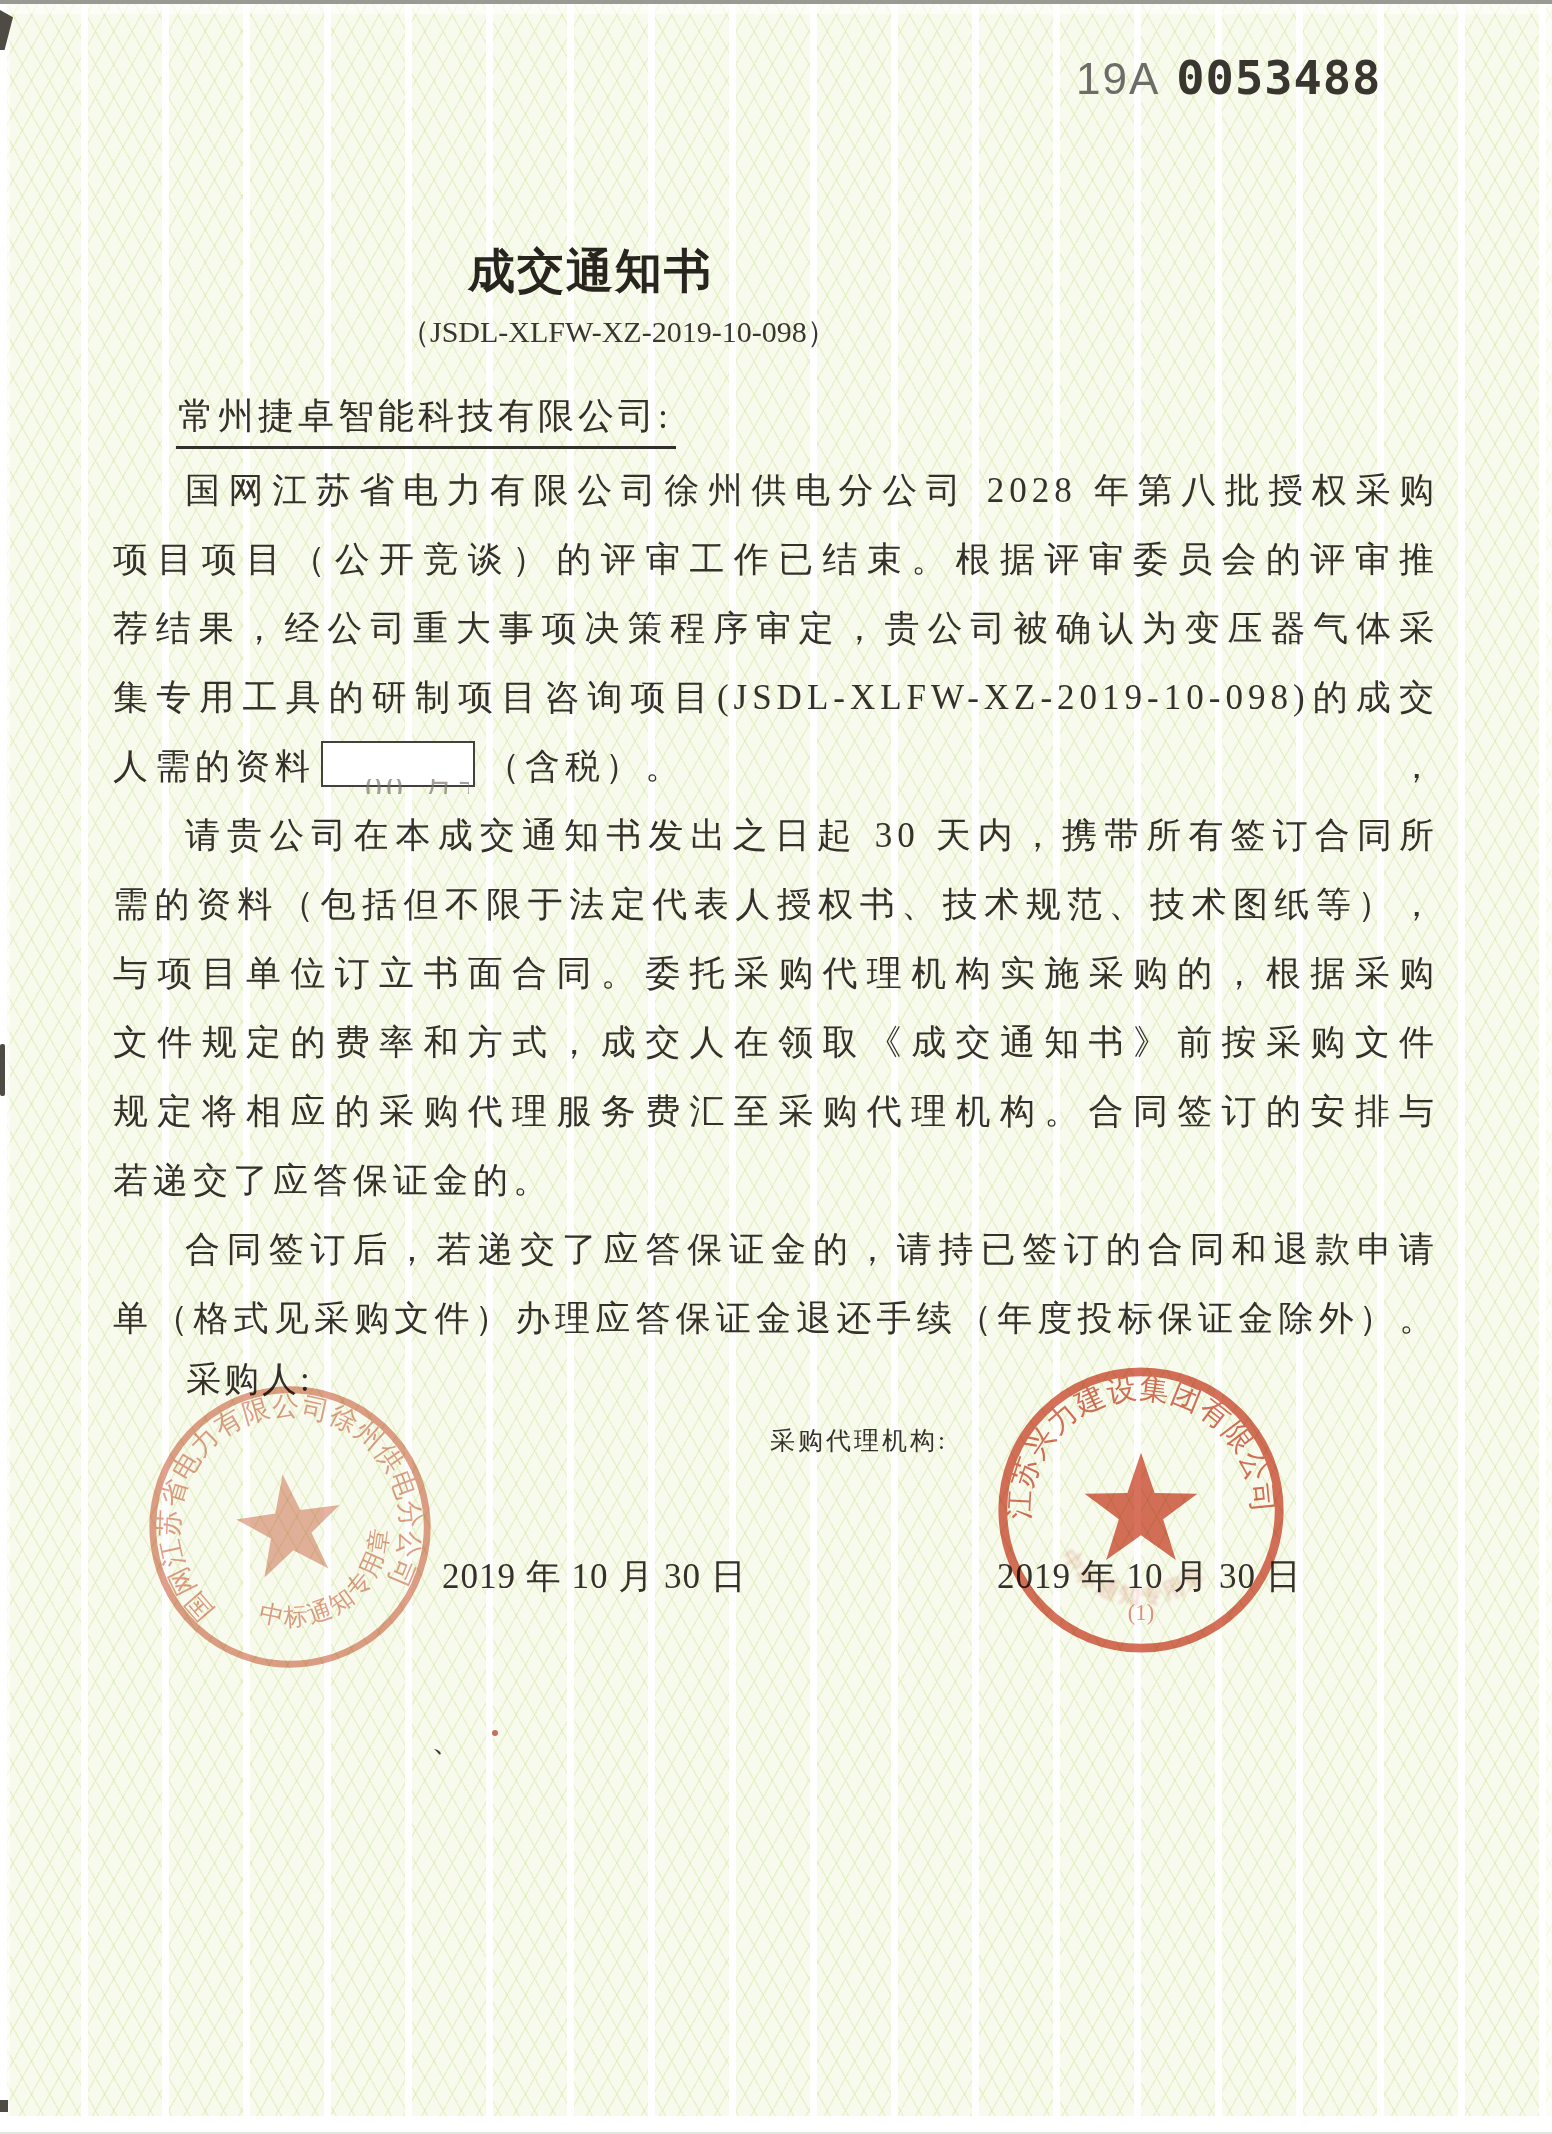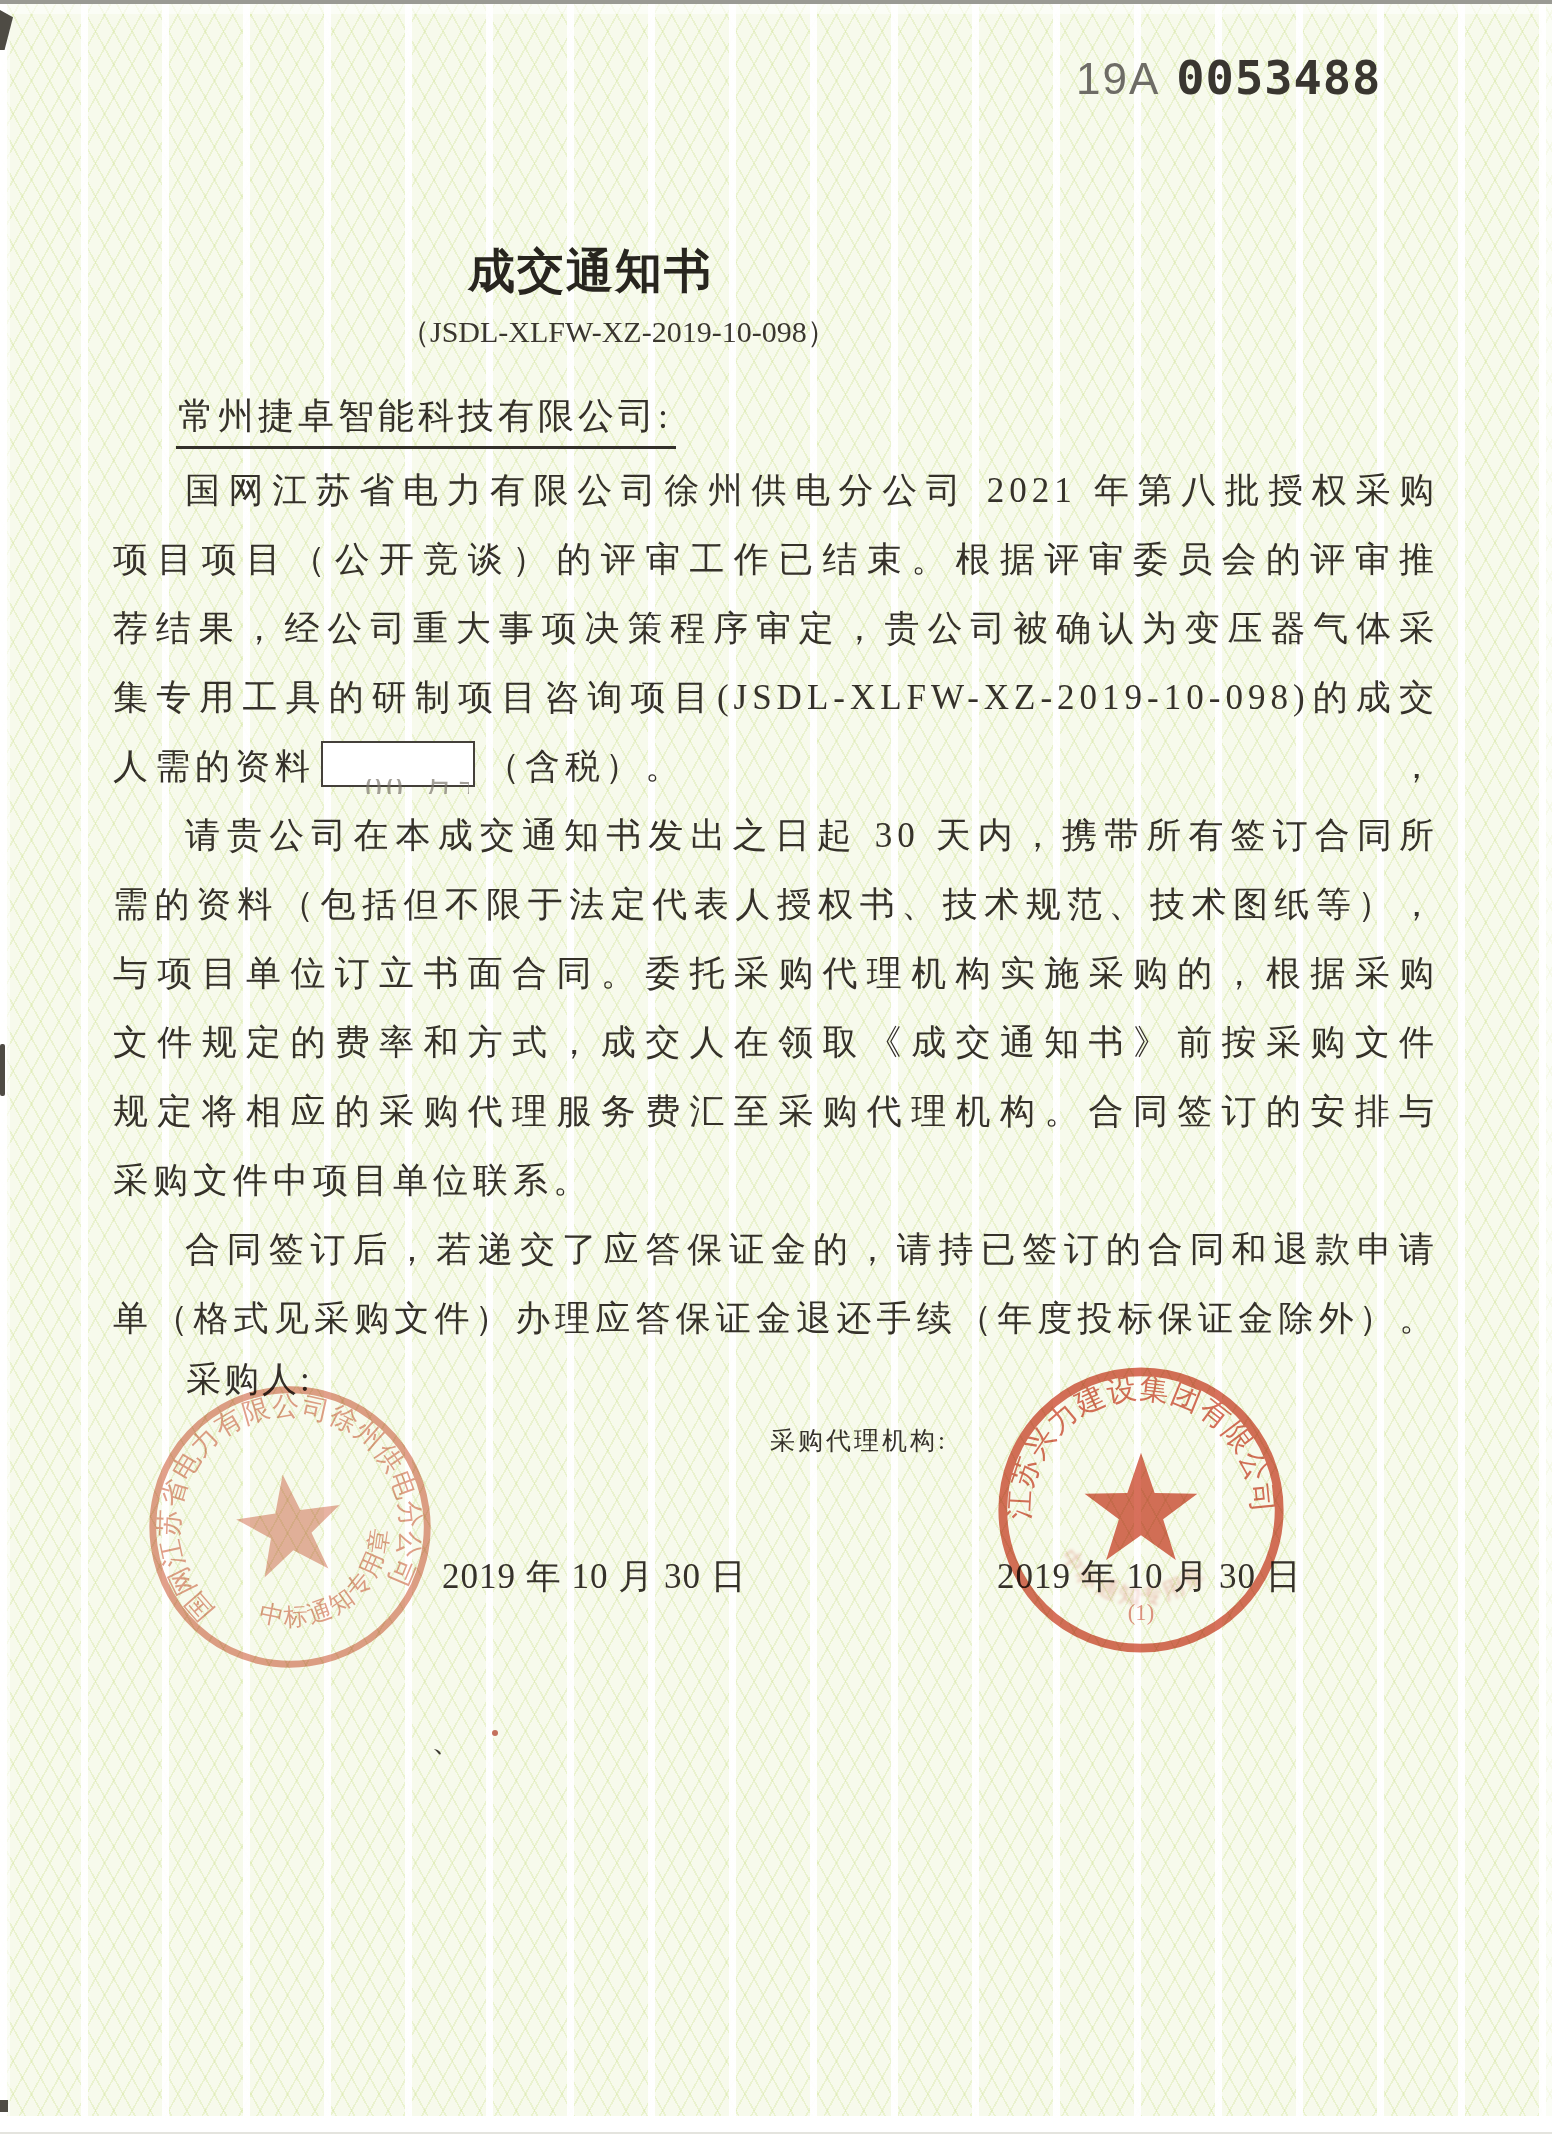--- a/index.html
+++ b/index.html
@@ -64,35 +64,35 @@
   <div class="serial">
     <span class="pre">19A</span><span class="num">0053488</span>
   </div>
 
   <div class="title">成交通知书</div>
   <div class="subtitle">（JSDL-XLFW-XZ-2019-10-098）</div>
 
   <div class="addressee">常州捷卓智能科技有限公司:</div>
 
   <div class="body">
-    <div class="line full indent">国网江苏省电力有限公司徐州供电分公司 2021 年第八批授权采购</div>
+    <div class="line full indent">国网江苏省电力有限公司徐州供电分公司 2028 年第八批授权采购</div>
     <div class="line full">项目项目（公开竞谈）的评审工作已结束。根据评审委员会的评审推</div>
     <div class="line full">荐结果，经公司重大事项决策程序审定，贵公司被确认为变压器气体采</div>
     <div class="line full">集专用工具的研制项目咨询项目(JSDL-XLFW-XZ-2019-10-098)的成交人，</div>
     <div class="line amount">
       <span>需的资料</span><span class="redact"><span class="ghost-window">
             <span class="ghost-text">．00 万元</span>
           </span></span><span>（含税）。</span>
     </div>
     <div class="line full indent">请贵公司在本成交通知书发出之日起 30 天内，携带所有签订合同所</div>
     <div class="line full">需的资料（包括但不限于法定代表人授权书、技术规范、技术图纸等），</div>
     <div class="line full">与项目单位订立书面合同。委托采购代理机构实施采购的，根据采购</div>
     <div class="line full">文件规定的费率和方式，成交人在领取《成交通知书》前按采购文件</div>
     <div class="line full">规定将相应的采购代理服务费汇至采购代理机构。合同签订的安排与</div>
-    <div class="line">采购文件中项目单位联系。</div>
+    <div class="line">若递交了应答保证金的。</div>
     <div class="line full indent">合同签订后，若递交了应答保证金的，请持已签订的合同和退款申请</div>
     <div class="line full">单（格式见采购文件）办理应答保证金退还手续（年度投标保证金除外）。</div>
   </div>
 
   <div class="buyer-label">采购人:</div>
   <div class="agency-label">采购代理机构:</div>
   <div class="buyer-date">2019 年 10 月 30 日</div>
   <div class="agency-date">2019 年 10 月 30 日</div>
 
   <svg class="stamp buyer" width="294" height="294" viewBox="0 0 300 300">

